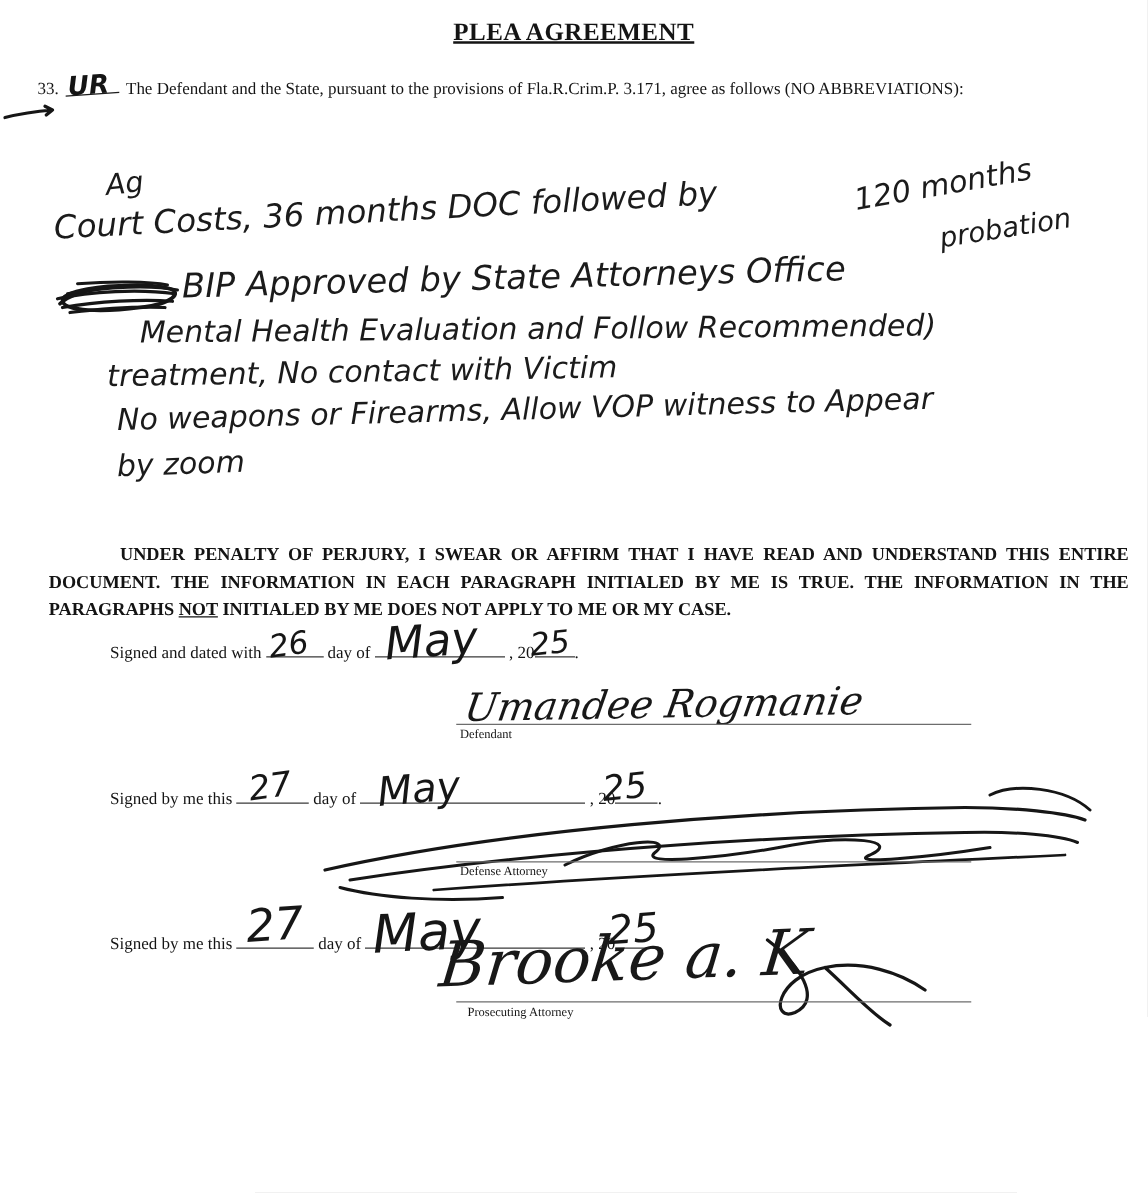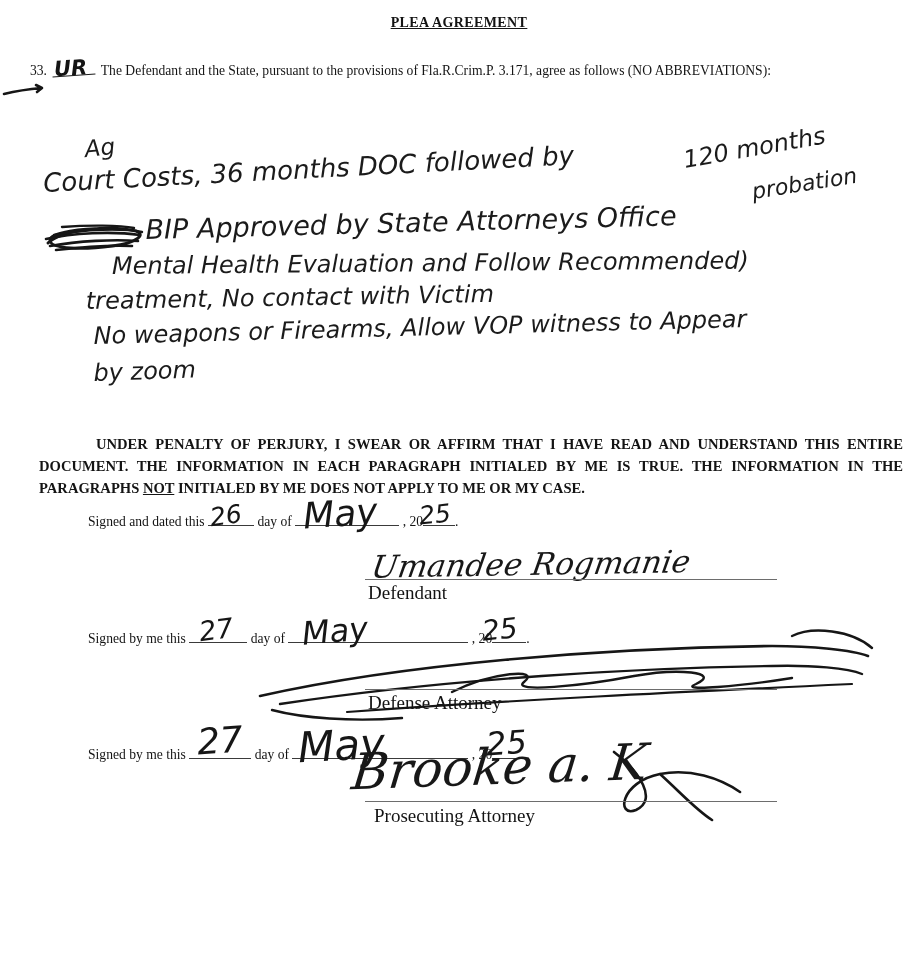--- a/index.html
+++ b/index.html
@@ -9,21 +9,21 @@
     background:#ffffff;
     font-family:"Liberation Serif","DejaVu Serif",serif;
     color:#141414;
     overflow:hidden;
   }
   .abs{position:absolute;}
   
   .title{
     top:15px;left:0;width:100%;
     text-align:center;
-    font-weight:bold;font-size:14px;letter-spacing:.4px;
+    font-weight:bold;font-size:20px;letter-spacing:.4px;
   }
   .title span{text-decoration:underline;}
   .para22{
     top:61px;left:30px;width:880px;
     font-size:13.6px;white-space:nowrap;
   }
   .initials{
     display:inline-block;
     font-family:"DejaVu Sans",sans-serif;
     font-style:italic;font-weight:bold;font-size:21px;
@@ -54,21 +54,21 @@
     height:14px;vertical-align:baseline;
   }
   .blank .fill{
     position:absolute;
     font-family:"DejaVu Sans",sans-serif;
     font-style:italic;color:#161616;
     white-space:nowrap;
   }
   
   .sigline{border-top:1.2px solid #6d6d6d;height:0;}
-  .rolelabel{font-size:19px;}
+  .rolelabel{font-size:10px;}
   .signame{
     font-family:"DejaVu Serif",serif;
     font-style:italic;color:#181818;white-space:nowrap;
   }
   svg{overflow:visible;}
   .stroke{stroke:#161616;fill:none;stroke-linecap:round;stroke-linejoin:round;}
 </style>
 </head>
 <body>
 
@@ -100,21 +100,21 @@
   </svg>
   <div class="abs hw" style="left:146px;top:214px;font-size:27px;transform:rotate(-1.5deg);">BIP Approved by State Attorneys Office</div>
   <div class="abs hw" style="left:112px;top:252px;font-size:24px;transform:rotate(-0.5deg);">Mental Health Evaluation and Follow Recommended)</div>
   <div class="abs hw" style="left:86px;top:287px;font-size:24px;transform:rotate(-1deg);">treatment, No contact with Victim</div>
   <div class="abs hw" style="left:94px;top:322px;font-size:24px;transform:rotate(-1.5deg);">No weapons or Firearms, Allow VOP witness to Appear</div>
   <div class="abs hw" style="left:94px;top:359px;font-size:24px;transform:rotate(-2deg);">by zoom</div>
 
   <p class="abs perjury"><span>UNDER PENALTY OF PERJURY, I SWEAR OR AFFIRM THAT I HAVE READ AND UNDERSTAND THIS ENTIRE DOCUMENT.  THE INFORMATION IN EACH PARAGRAPH INITIALED BY ME IS TRUE.  THE INFORMATION IN THE PARAGRAPHS </span><span class="u">NOT</span><span> INITIALED BY ME DOES NOT APPLY TO ME OR MY CASE.</span></p>
 
   <div class="abs dateline" style="left:88px;top:511px;">
-    <span>Signed and dated this</span>
+    <span>Signed and dated with</span>
     <span class="blank" style="width:46px;">
       <span class="fill" style="font-size:25px;left:2px;bottom:-5px;transform:rotate(-8deg);">26</span>
     </span>
     <span>day of</span>
     <span class="blank" style="width:104px;">
       <span class="fill" style="font-size:36px;left:8px;bottom:-9px;transform:rotate(-4deg);">May</span>
     </span>
     <span>, 20</span><span class="blank" style="width:32px;">
       <span class="fill" style="font-size:25px;left:-4px;bottom:-4px;transform:rotate(-6deg);">25</span>
     </span><span>.</span>

